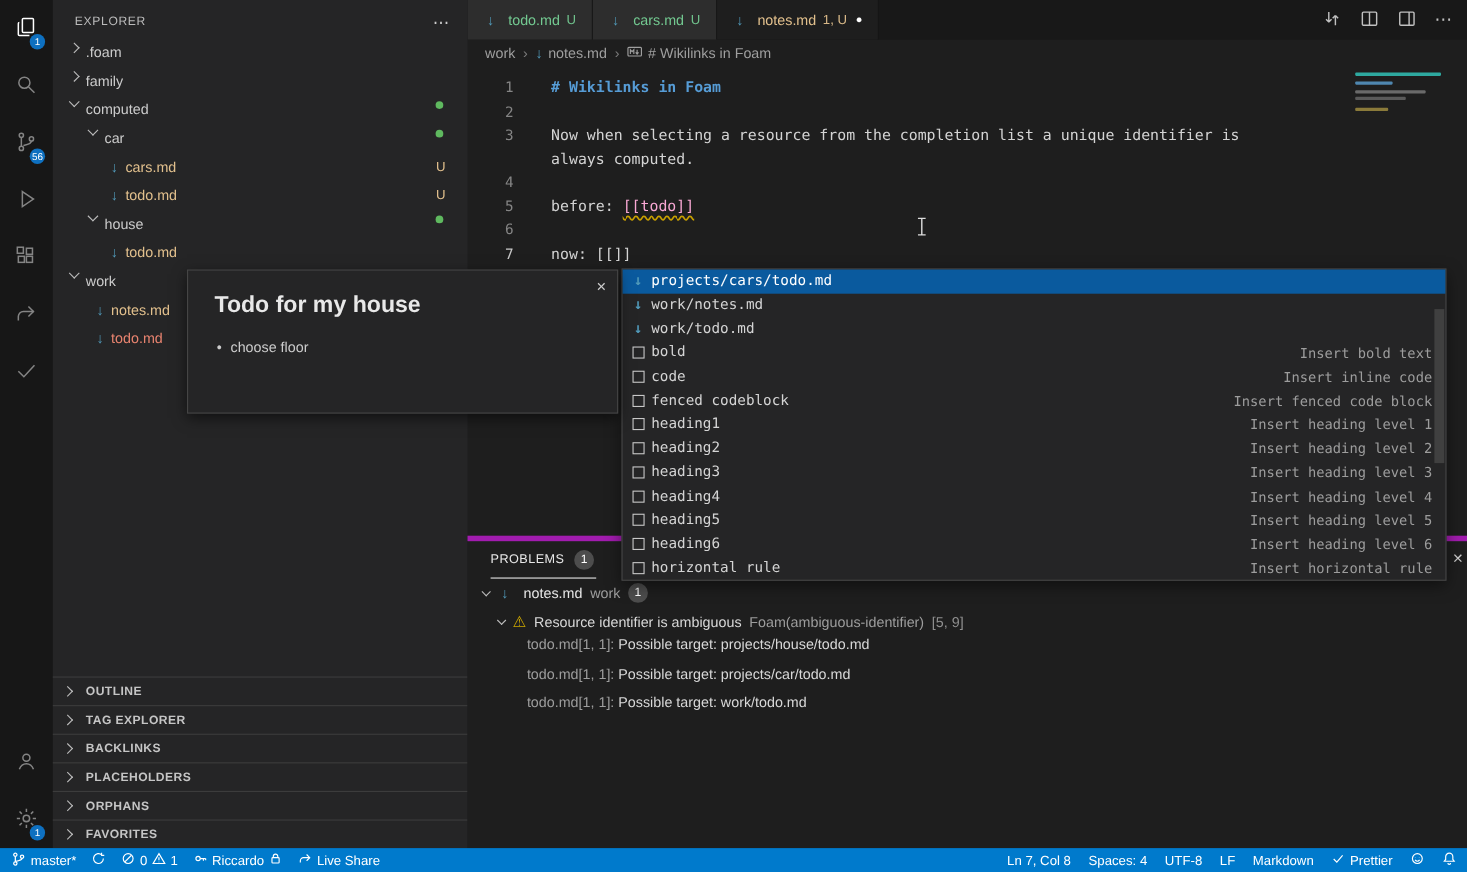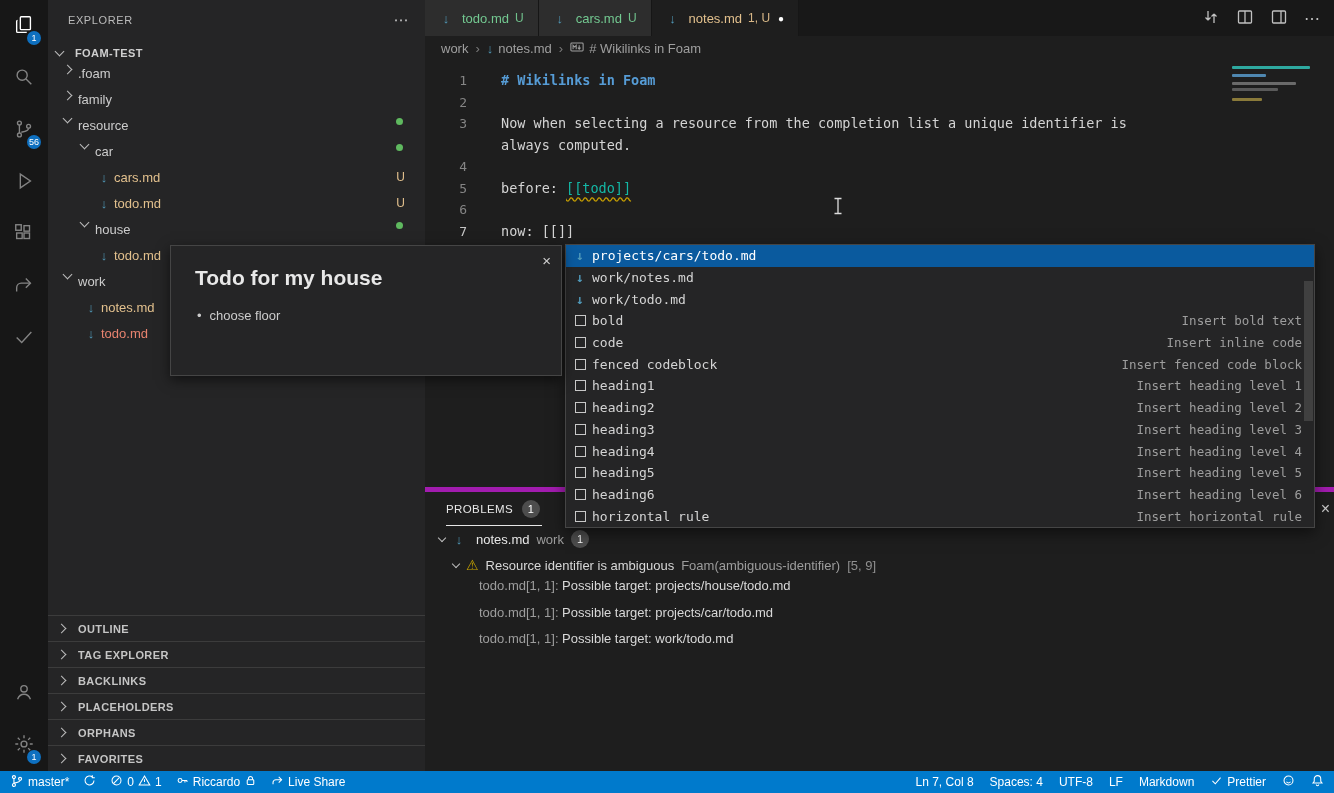--- a/index.html
+++ b/index.html
@@ -49,21 +49,21 @@
   .crumb-sep { color:#7a7a7a; }
   .crumb-md-ic { color:#519aba; font-weight:bold; }
   .crumb-sym svg { stroke:#9f9f9f; fill:none; stroke-width:1.2; }
 
   .editor { flex:1; position:relative; font-family:"DejaVu Sans Mono",monospace; font-size:13.5px; padding-top:10px; overflow:hidden; }
   .code-line { display:flex; height:21.5px; line-height:21.5px; }
   .gutter { width:42px; text-align:right; color:#858585; flex-shrink:0; font-size:13px; }
   .gutter.cur { color:#c6c6c6; }
   .line-text { padding-left:34px; white-space:pre; color:#d4d4d4; }
   .tok-heading { color:#569cd6; font-weight:bold; }
-  .tok-wikilink { color:#14b8a6; text-decoration:underline wavy #c8a000; text-underline-offset:4px; }
+  .tok-wikilink { color:#f9a8d4; text-decoration:underline wavy #c8a000; text-underline-offset:4px; }
 
   .minimap { position:absolute; top:4px; right:10px; width:92px; height:56px; }
   .minimap div { position:absolute; height:3px; border-radius:1px; }
   .mm1 { left:0; top:2px; width:78px; background:#2ea9a0; }
   .mm2 { left:0; top:10px; width:34px; background:#4f87b0; }
   .mm3 { left:0; top:18px; width:64px; background:#6a6a6a; }
   .mm4 { left:0; top:24px; width:46px; background:#5a5a5a; }
   .mm5 { left:0; top:34px; width:30px; background:#8a7a3a; }
 
   
@@ -170,37 +170,33 @@
           </svg></span>
       <span class="ab-badge">1</span>
     </div>
   </div>
 
   <div class="sidebar">
     <div class="sb-header">
       <span>EXPLORER</span>
       <span class="sb-more">⋯</span>
     </div>
-    <div class="sb-section">
-      <span class="chev down"></span>
-      <span>FOAM-TEST</span>
-    </div>
 
     <div>
       <div class="tree-row pl1">
         <span class="chev"></span>
         <span>.foam</span>
       </div>
       <div class="tree-row pl1">
         <span class="chev"></span>
         <span>family</span>
       </div>
       <div class="tree-row pl1">
         <span class="chev down"></span>
-        <span>resource</span>
+        <span>computed</span>
         <span class="green-dot"></span>
       </div>
       <div class="tree-row pl2">
         <span class="chev down"></span>
         <span>car</span>
         <span class="green-dot"></span>
       </div>
       <div class="tree-row pl3f file-mod">
         <span class="md-ic">↓</span>
         <span>cars.md</span>

